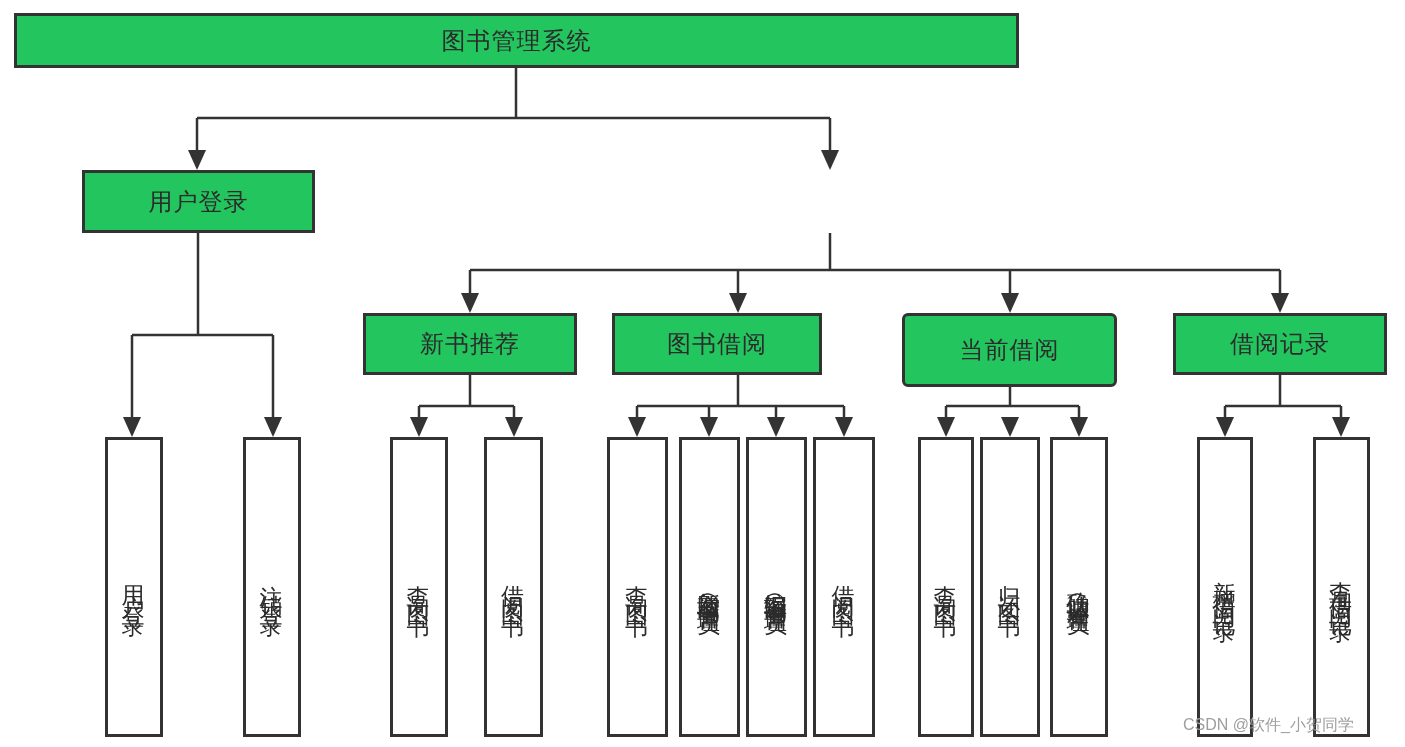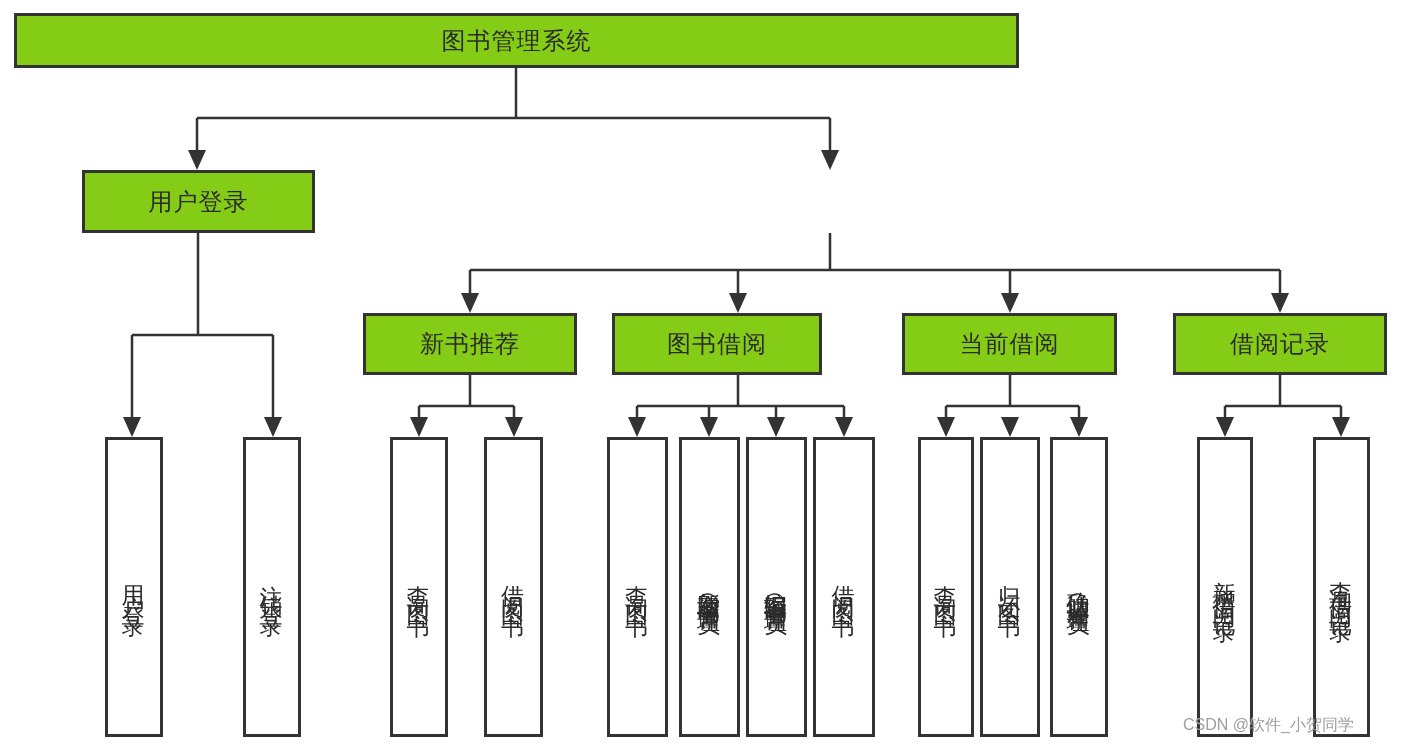--- a/index.html
+++ b/index.html
@@ -13,21 +13,21 @@
   }
   #connectors {
     position: absolute;
     left: 0; top: 0;
     z-index: 1;
   }
   .box {
     position: absolute;
     box-sizing: border-box;
     border: 3px solid #333333;
-    background: #84cc16;
+    background: #22c55e;
     display: flex;
     align-items: center;
     justify-content: center;
     font-size: 24px;
     letter-spacing: 1px;
     color: #2b2b2b;
     z-index: 2;
     white-space: nowrap;
   }
   .leaf {
@@ -128,21 +128,21 @@
       <polygon points="1332,417 1350,417 1341,437"></polygon>
     </g>
   </svg>
 
   <div class="box" style="left:14px; top:13px; width:1005px; height:55px;">图书管理系统</div>
 
   <div class="box" style="left:82px; top:170px; width:233px; height:63px;">用户登录</div>
 
   <div class="box" style="left:363px; top:313px; width:214px; height:62px;">新书推荐</div>
   <div class="box" style="left:612px; top:313px; width:210px; height:62px;">图书借阅</div>
-  <div class="box" style="left:902px; top:313px; width:215px; height:62px;">当前借阅</div>
+  <div class="box" style="left:902px; top:313px; width:215px; height:74px;border-radius:6px;">当前借阅</div>
   <div class="box" style="left:1173px; top:313px; width:214px; height:62px;">借阅记录</div>
 
   <div class="leaf sp10" style="left:105px; width:58px;">用户登录</div>
   <div class="leaf sp10" style="left:243px; width:58px;">注销登录</div>
 
   <div class="leaf sp10" style="left:390px; width:58px;">查询图书</div>
   <div class="leaf sp10" style="left:484px; width:59px;">借阅图书</div>
 
   <div class="leaf sp10" style="left:607px; width:61px;">查询图书</div>
   <div class="leaf sp3" style="left:679px; width:61px;">新增图书（管理员）</div>

